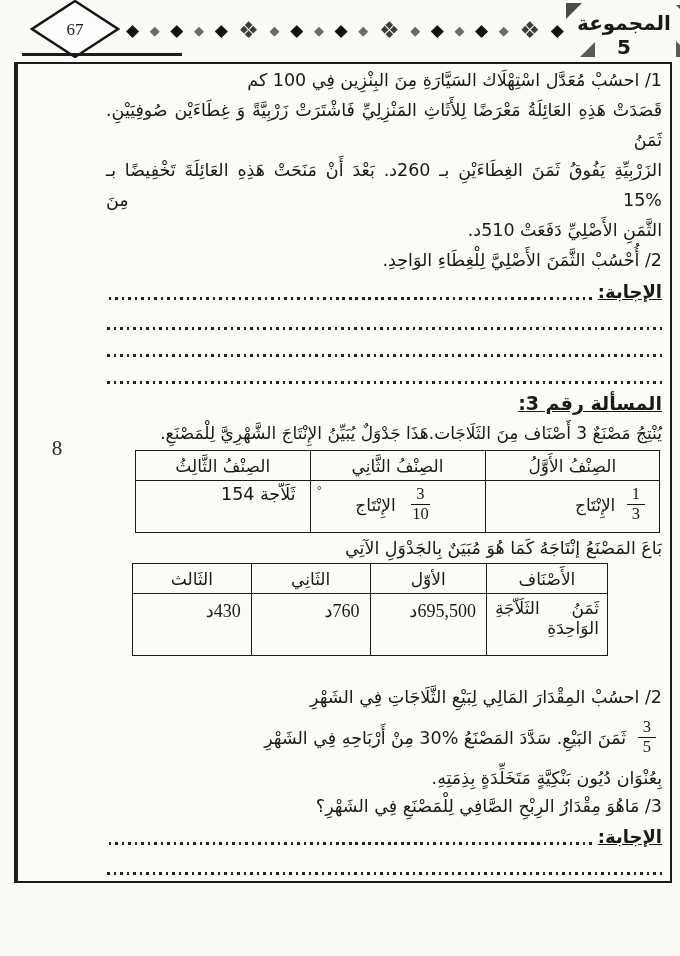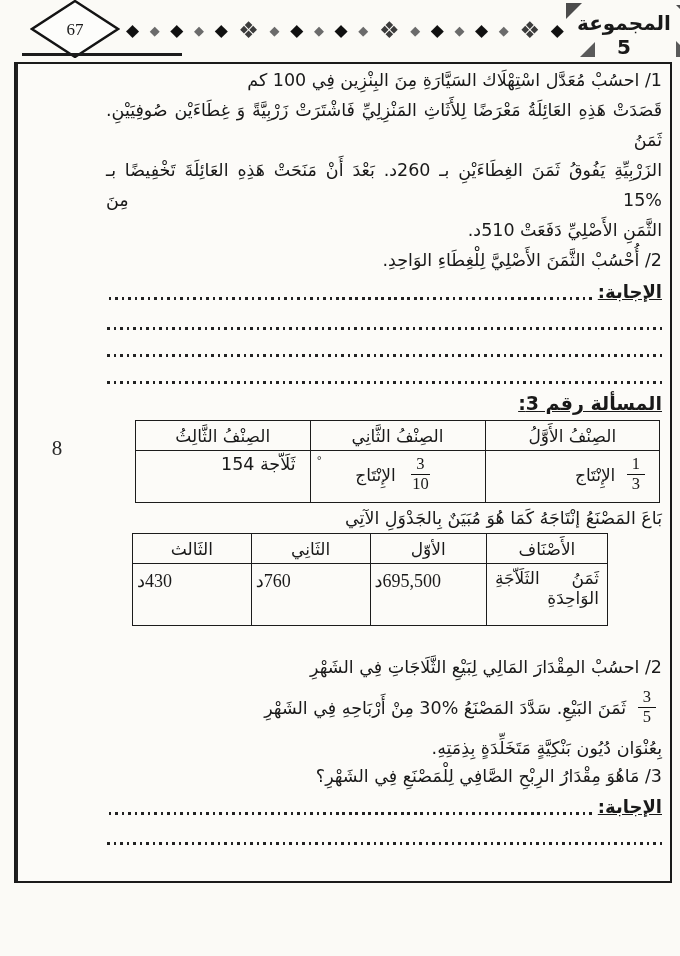--- a/index.html
+++ b/index.html
@@ -68,21 +68,21 @@
   .t-prod td.c1 { text-align:right; padding-right:8px; }
   .t-prod td.c2 { text-align:center; position:relative; }
   .t-prod td.c3 { direction:ltr; text-align:right; padding:3px 14px 0 0; vertical-align:top; font-size:17.5px;margin-top:48px; }
   .stray { position:absolute; top:3px; left:6px; font-size:11px; color:#333; }
 
   .t-price { width:476px; margin:0 54px 0 0; }
   .t-price th { height:30px; font-size:17px; text-align:center; }
   .t-price td { height:62px; font-size:18px; vertical-align:top; }
   .t-price td.lbl { font-size:17px; padding:4px 8px 0 8px; }
   .lbl-top { display:flex; justify-content:space-between; }
-  .t-price td.num { text-align:left; padding:6px 10px 0 4px; font-family:"Liberation Serif", serif; }
+  .t-price td.num { text-align:right; padding:6px 10px 0 4px; font-family:"Liberation Serif", serif; }
 
   
   .frac { display:inline-flex; flex-direction:column; align-items:center;
           vertical-align:middle; line-height:1.15; font-size:16.5px; margin:0 6px; position:relative; top:-2px; }
   .frac .fn { padding:0 5px; border-bottom:1.6px solid #111; }
   .frac .fd { padding:0 5px; }
   .tall { line-height:52px; height:52px; }
 </style>
 </head>
 <body>
@@ -138,20 +138,21 @@
 
     <div class="answer-row">
       <span class="answer-label">الإجابة:</span>
       <span class="dots-fill"></span>
     </div>
     <div class="dotline"></div>
     <div class="dotline"></div>
     <div class="dotline"></div>
 
     <div class="sec-title">المسألة رقم 3:</div>
+    <div class="line wrapok sm">يُنْتِجُ مَصْنَعٌ 3 أَصْنَاف مِنَ الثَلَاجَات.هَذَا جَدْوَلٌ يُبَيِّنُ الإِنْتَاجَ الشَّهْرِيَّ لِلْمَصْنَعِ.</div>
 
     <table class="t-prod">
       <tbody>
           <tr>
         <th style="width:33.3%">الصِنْفُ الأَوَّلُ</th>
         <th style="width:33.4%">الصِنْفُ الثَّانِي</th>
         <th style="width:33.3%">الصِنْفُ الثَّالِثُ</th>
       </tr>
       <tr>
         <td class="c1">

